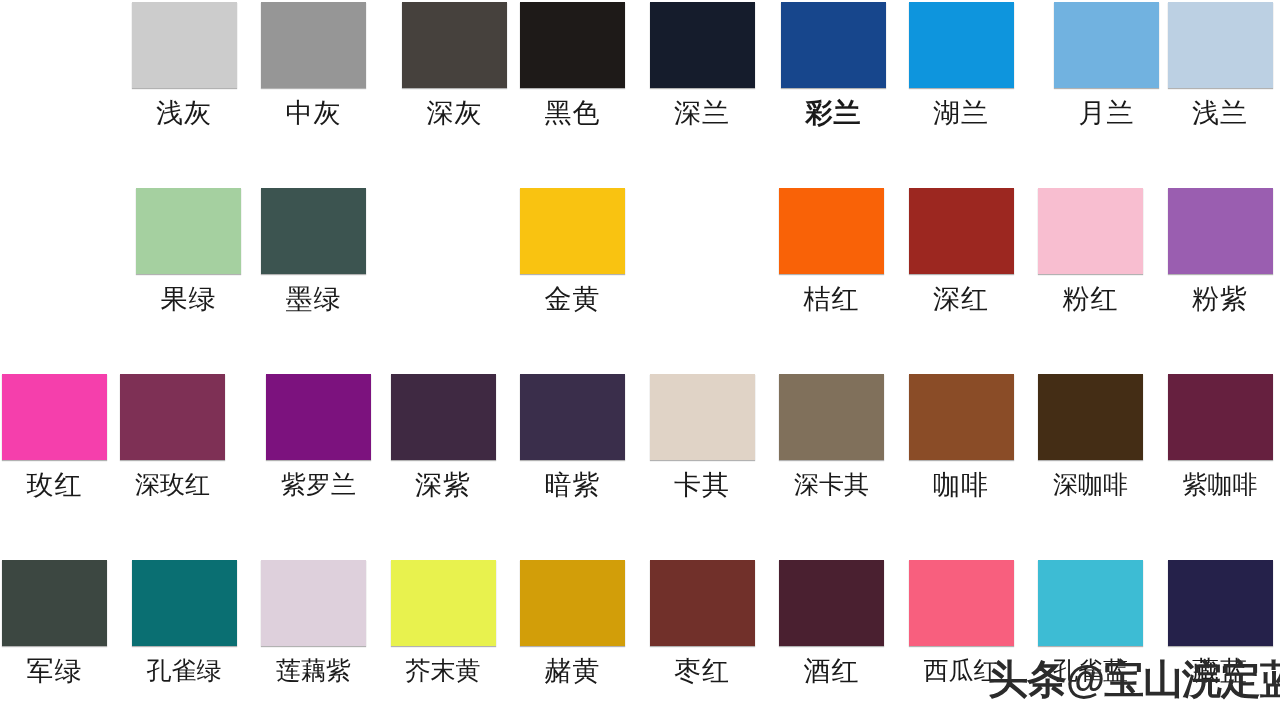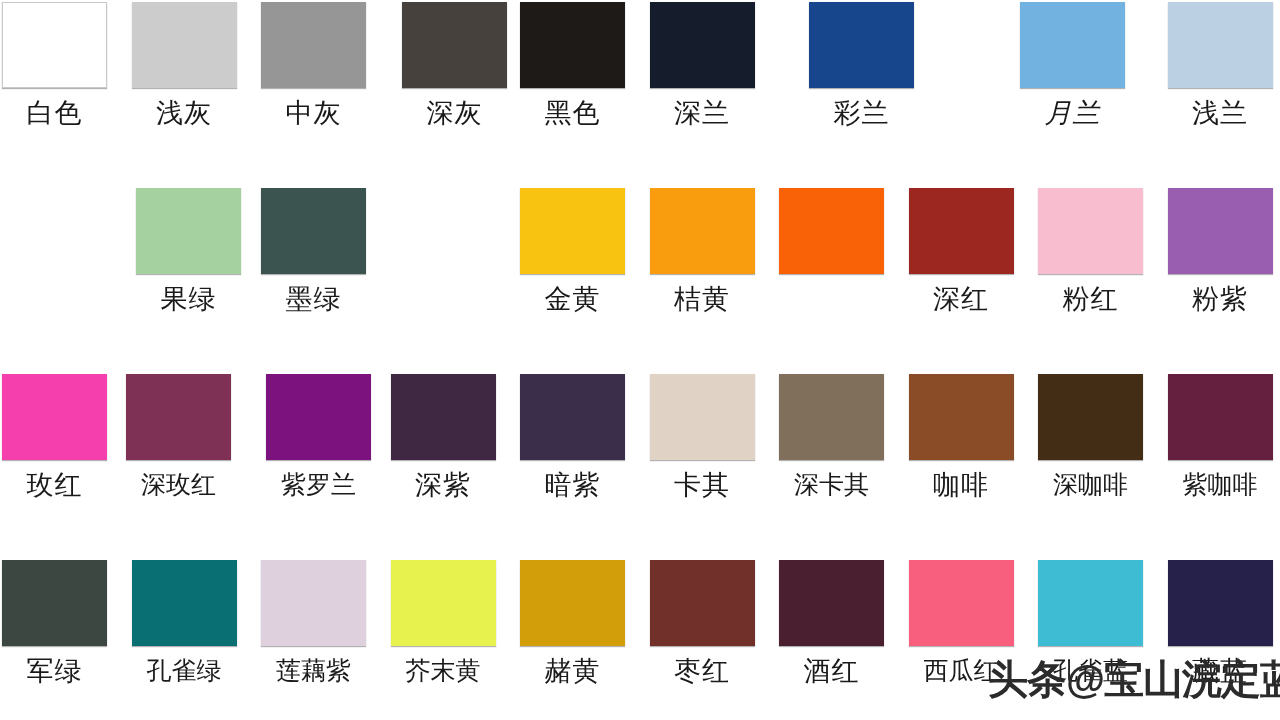--- a/index.html
+++ b/index.html
@@ -73,49 +73,49 @@
     font-family: "Liberation Sans", "DejaVu Sans", sans-serif;
     pointer-events: none;
   }
 </style>
 </head>
 <body>
 
 <div id="palette">
   <div id="swatch-grid">
       <div class="row" style="top: 0px;">
-        <div class="cell" style="left: 2px;">
-          <div class="swatch bordered" style="background: rgb(255, 255, 255);"></div>
-          <div class="label">白色</div>
-        </div>
         <div class="cell" style="left: 261px;">
           <div class="swatch" style="background: rgb(150, 150, 150);"></div>
           <div class="label">中灰</div>
         </div>
         <div class="cell" style="left: 131.5px;">
           <div class="swatch" style="background: rgb(204, 204, 204);"></div>
           <div class="label">浅灰</div>
         </div>
         <div class="cell" style="left: 402px;">
           <div class="swatch" style="background: rgb(70, 65, 61);"></div>
           <div class="label">深灰</div>
         </div>
         <div class="cell" style="left: 520px;">
           <div class="swatch" style="background: rgb(30, 26, 24);"></div>
           <div class="label">黑色</div>
         </div>
         <div class="cell" style="left: 649.5px;">
           <div class="swatch" style="background: rgb(21, 28, 44);"></div>
           <div class="label">深兰</div>
         </div>
-        <div class="cell" style="left: 809px;">
+        <div class="cell" style="left: 781px; font-weight: bold;">
           <div class="swatch" style="background: rgb(23, 70, 140);"></div>
           <div class="label">彩兰</div>
         </div>
-        <div class="cell" style="left: 1020px; font-style: italic;">
+        <div class="cell" style="left: 908.5px;">
+          <div class="swatch" style="background: rgb(14, 149, 221);"></div>
+          <div class="label">湖兰</div>
+        </div>
+        <div class="cell" style="left: 1054px;">
           <div class="swatch" style="background: rgb(113, 178, 224);"></div>
           <div class="label">月兰</div>
         </div>
         <div class="cell" style="left: 1167.5px;">
           <div class="swatch" style="background: rgb(188, 208, 227);"></div>
           <div class="label">浅兰</div>
         </div>
       </div>
       <div class="row" style="top: 186px;">
         <div class="cell" style="left: 136px;">
@@ -123,46 +123,43 @@
           <div class="label">果绿</div>
         </div>
         <div class="cell" style="left: 261px;">
           <div class="swatch" style="background: rgb(60, 84, 80);"></div>
           <div class="label">墨绿</div>
         </div>
         <div class="cell" style="left: 520px;">
           <div class="swatch" style="background: rgb(249, 195, 17);"></div>
           <div class="label">金黄</div>
         </div>
-        <div class="cell" style="left: 649.5px;">
-          <div class="swatch" style="background: rgb(249, 156, 14);"></div>
-          <div class="label">桔黄</div>
-        </div>
         <div class="cell" style="left: 779px;">
           <div class="swatch" style="background: rgb(249, 98, 7);"></div>
+          <div class="label">桔红</div>
         </div>
         <div class="cell" style="left: 908.5px;">
           <div class="swatch" style="background: rgb(156, 39, 32);"></div>
           <div class="label">深红</div>
         </div>
         <div class="cell" style="left: 1038px;">
           <div class="swatch" style="background: rgb(248, 190, 208);"></div>
           <div class="label">粉红</div>
         </div>
         <div class="cell" style="left: 1167.5px;">
           <div class="swatch" style="background: rgb(154, 94, 176);"></div>
           <div class="label">粉紫</div>
         </div>
       </div>
       <div class="row" style="top: 372px;">
         <div class="cell" style="left: 2px;">
           <div class="swatch" style="background: rgb(245, 63, 172);"></div>
           <div class="label">玫红</div>
         </div>
-        <div class="cell" style="left: 126px;">
+        <div class="cell" style="left: 120px;">
           <div class="swatch" style="background: rgb(126, 48, 85);"></div>
           <div class="label narrow">深玫红</div>
         </div>
         <div class="cell" style="left: 266px;">
           <div class="swatch" style="background: rgb(124, 18, 126);"></div>
           <div class="label narrow">紫罗兰</div>
         </div>
         <div class="cell" style="left: 390.5px;">
           <div class="swatch" style="background: rgb(63, 41, 66);"></div>
           <div class="label">深紫</div>

